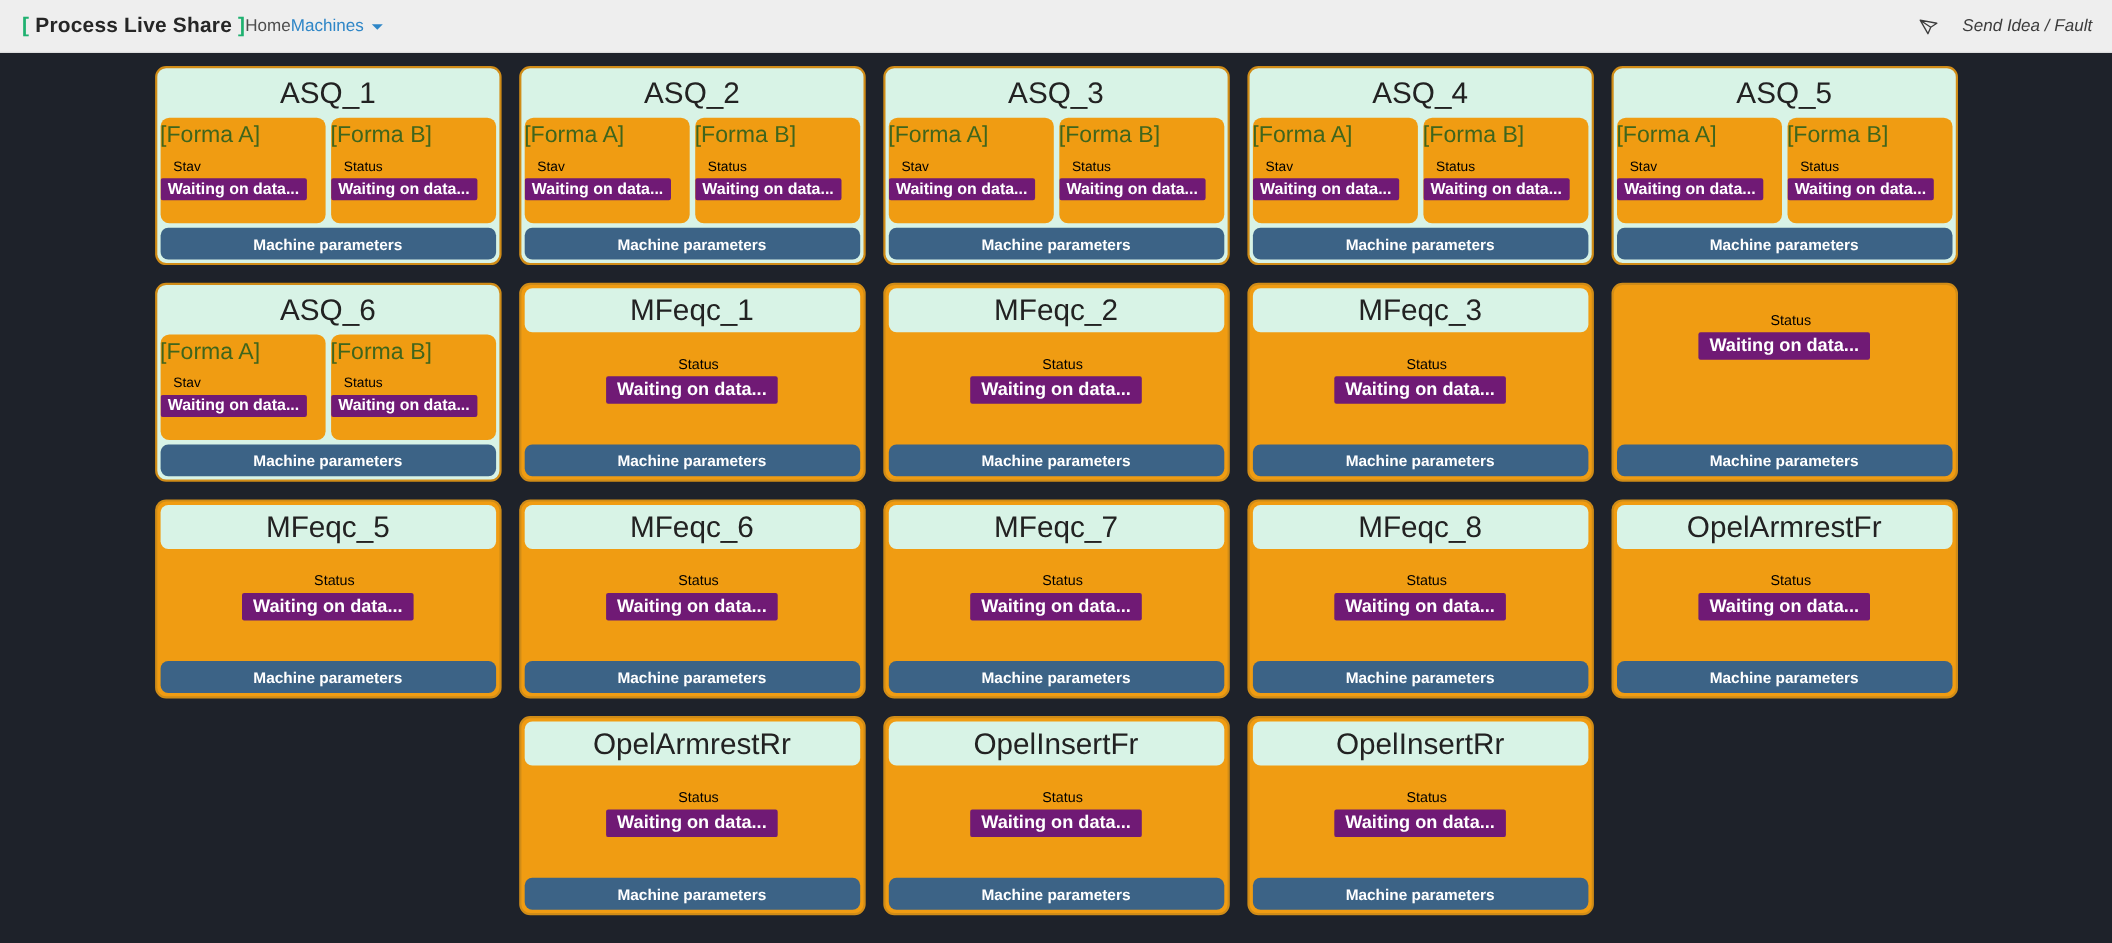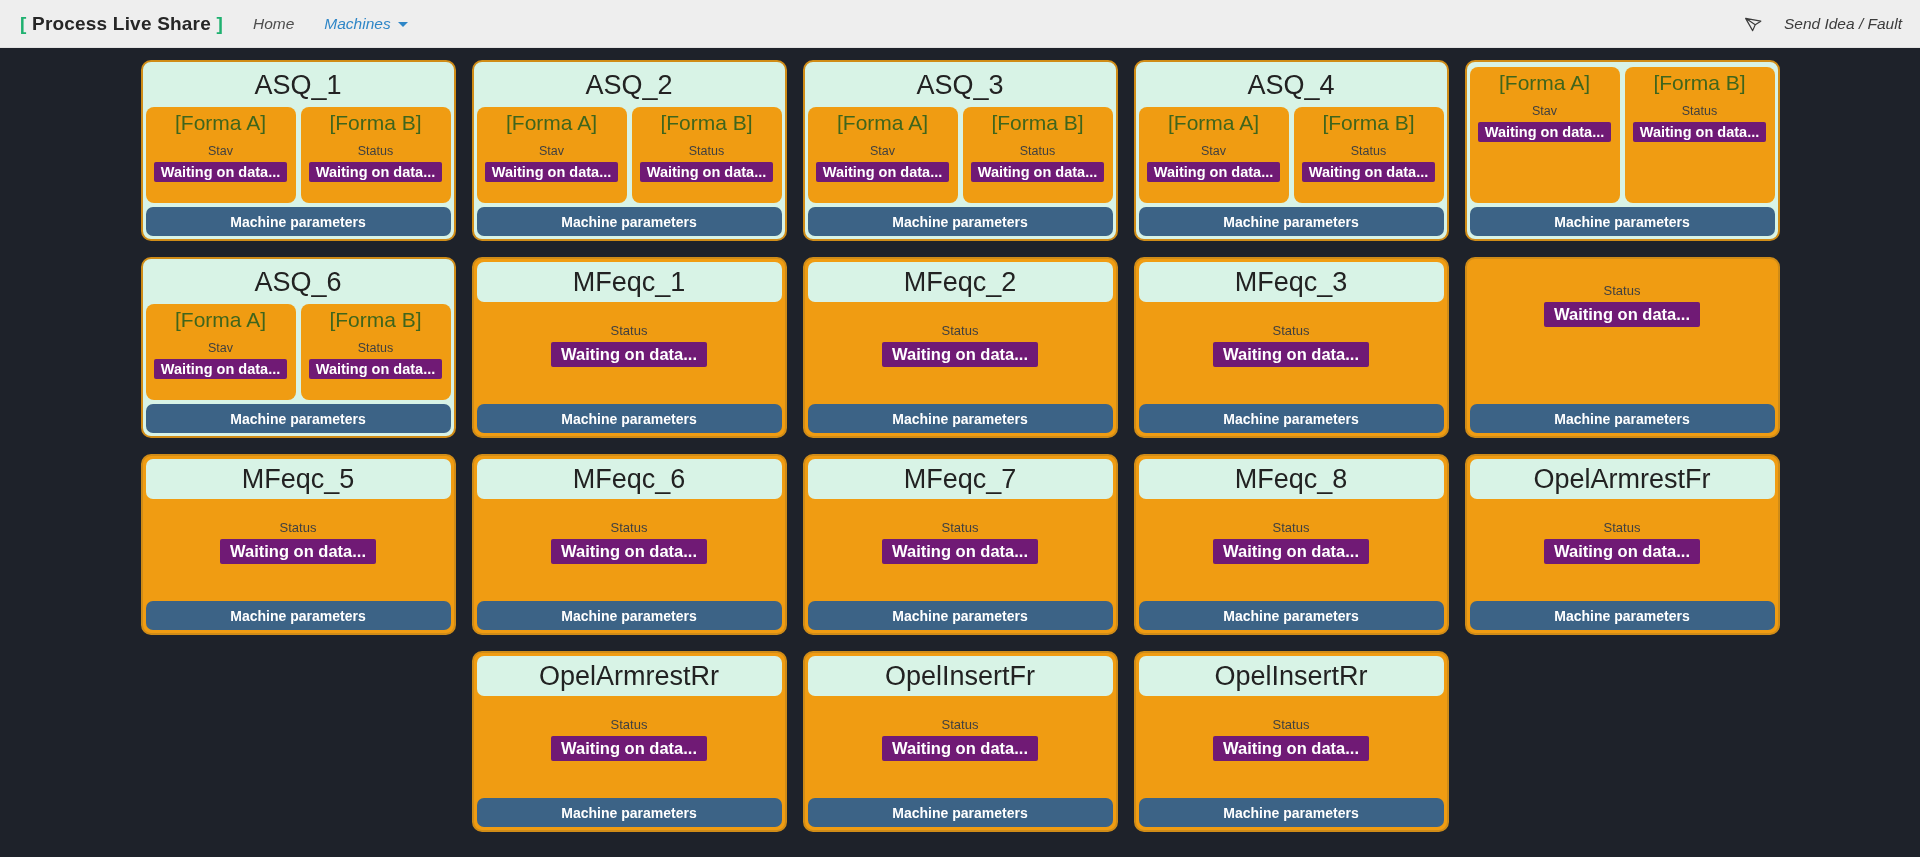--- a/index.html
+++ b/index.html
@@ -9,21 +9,21 @@
     font-family:"Liberation Sans",sans-serif;
   }
   
   .navbar{
     height:48px;background:#eeeeee;border-bottom:1px solid #e2e2e2;
     display:flex;align-items:center;box-sizing:border-box;
     padding:0 18px 0 20px;
   }
   .brand{font-size:19px;font-weight:bold;color:#262626;cursor:pointer;letter-spacing:.2px;white-space:nowrap;}
   .brand .bracket{color:#1fb170;font-weight:bold;}
-  .nav-link{margin-left:30px;font-size:15.5px;color:#4d4d4d;cursor:pointer;white-space:nowrap;font-style:italic;}
+  .nav-link{font-size:15.5px;color:#4d4d4d;cursor:pointer;white-space:nowrap;}
   .nav-link.active{color:#2e86c7;display:flex;align-items:center;gap:7px;}
   .caret{width:0;height:0;border-left:5px solid transparent;border-right:5px solid transparent;border-top:5px solid #2e86c7;margin-top:2px;}
   .nav-right{margin-left:auto;display:flex;align-items:flex-start;gap:21px;font-style:italic;font-size:15.5px;color:#3c3c3c;cursor:pointer;white-space:nowrap;}
   .send-icon{width:18px;height:18px;display:inline-block;transform:scaleX(-1) rotate(8deg);}
   .send-icon svg{width:100%;height:100%;}
 
   
   .grid{
     width:1680px;margin:0 auto;padding-top:12px;
     display:flex;flex-wrap:wrap;justify-content:center;
@@ -45,24 +45,24 @@
     height:29px;margin-top:4px;flex-shrink:0;
     background:#3c6386;border-radius:7px;
     color:#ffffff;font-weight:bold;font-size:14px;
     display:flex;align-items:center;justify-content:center;
     cursor:pointer;
   }
   
   .dual-body{flex:1;display:flex;gap:5px;margin-top:2px;min-height:0;}
   .form-panel{
     flex:1;background:#f09c12;border-radius:8px;
-    text-align:center;padding-top:3px;overflow:hidden;
+    padding-top:3px;overflow:hidden;
   }
   .form-name{font-size:21px;color:#3f651c;line-height:26px;}
-  .status-label{font-size:12.5px;color:#404040;margin-top:8px;line-height:15px;}
+  .status-label{font-size:12.5px;color:#000000;margin-top:8px;line-height:15px;padding-left:12px;}
   .status-badge{
     display:inline-block;background:#701a75;color:#fff;
     font-weight:bold;font-size:14.5px;padding:2px 7px;margin-top:3px;
     border-radius:2px;white-space:nowrap;max-width:140px;overflow:hidden;
   }
   
   .single-body{flex:1;display:flex;flex-direction:column;align-items:center;padding-top:21px;min-height:0;}
   .single-body .status-label{margin-top:0;font-size:13px;}
   .single-body .status-badge{font-size:16.5px;padding:3px 10px;margin-top:4px;max-width:260px;}
 </style>
@@ -153,20 +153,21 @@
       <div class="form-panel">
         <div class="form-name">[Forma B]</div>
         <div class="status-label">Status</div>
         <div class="status-badge">Waiting on data...</div>
       </div>
     </div>
     <div class="card-footer">Machine parameters</div>
   </div>
 
   <div class="card dual">
+    <div class="card-header">ASQ_5</div>
     <div class="dual-body">
       <div class="form-panel">
         <div class="form-name">[Forma A]</div>
         <div class="status-label">Stav</div>
         <div class="status-badge">Waiting on data...</div>
       </div>
       <div class="form-panel">
         <div class="form-name">[Forma B]</div>
         <div class="status-label">Status</div>
         <div class="status-badge">Waiting on data...</div>

